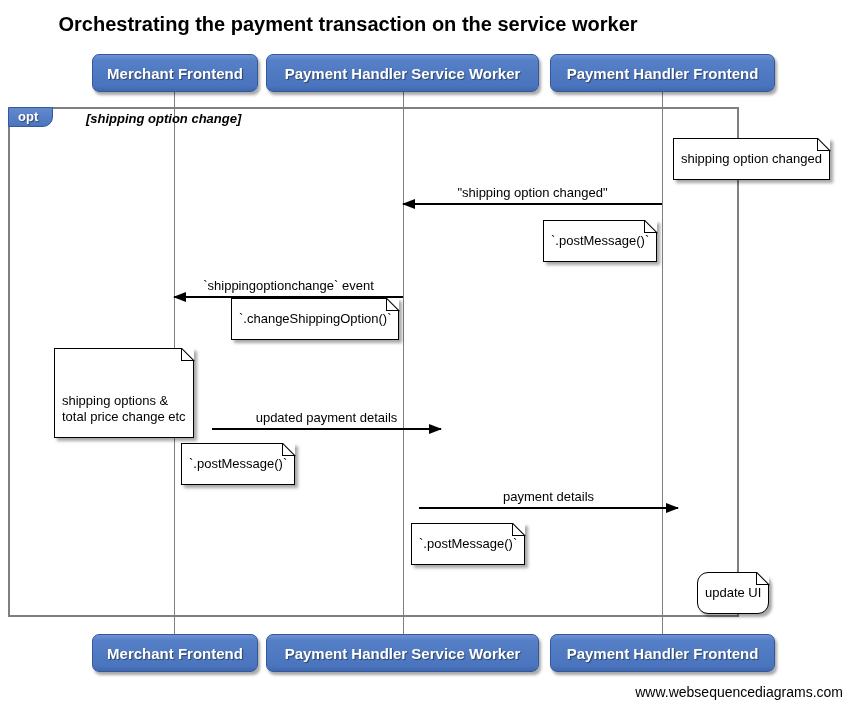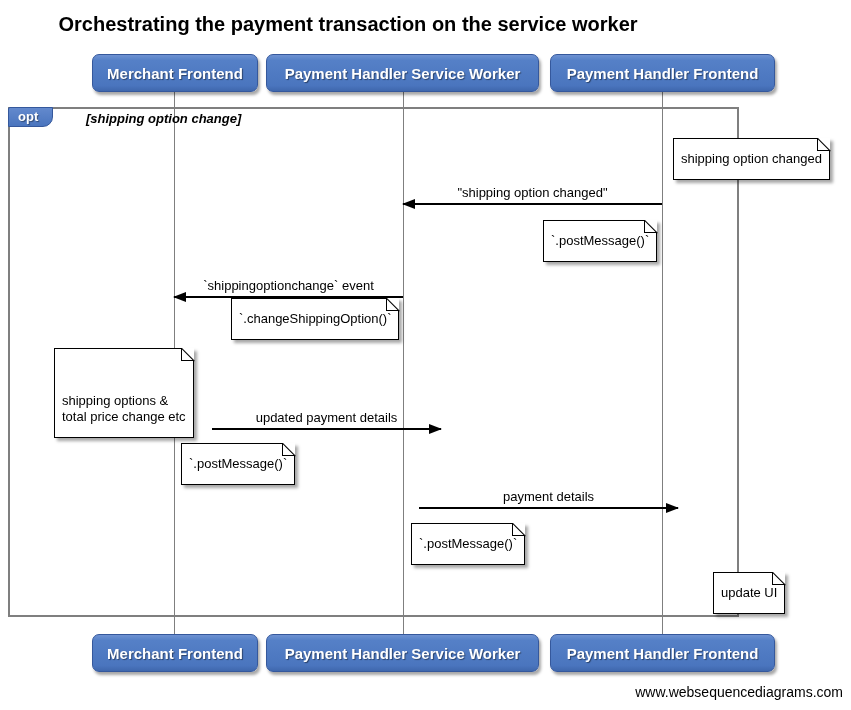--- a/index.html
+++ b/index.html
@@ -124,21 +124,21 @@
 total price change etc</span>
   </div>
   <div class="note" style="left:181px; top:443px;">
     <i class="fold"></i>
     <span>`.postMessage()`</span>
   </div>
   <div class="note" style="left:411px; top:523px;">
     <i class="fold"></i>
     <span>`.postMessage()`</span>
   </div>
-  <div class="note" style="left:713px; top:572px;">
+  <div class="note" style="left:697px; top:572px;border-radius:11px;">
     <i class="fold"></i>
     <span>update UI</span>
   </div>
 
   <div class="actor" style="left:92px; top:54px; width:166px;">Merchant Frontend</div>
   <div class="actor" style="left:266px; top:54px; width:273px;">Payment Handler Service Worker</div>
   <div class="actor" style="left:550px; top:54px; width:225px;">Payment Handler Frontend</div>
 
   <div class="actor" style="left:92px; top:634px; width:166px;">Merchant Frontend</div>
   <div class="actor" style="left:266px; top:634px; width:273px;">Payment Handler Service Worker</div>

